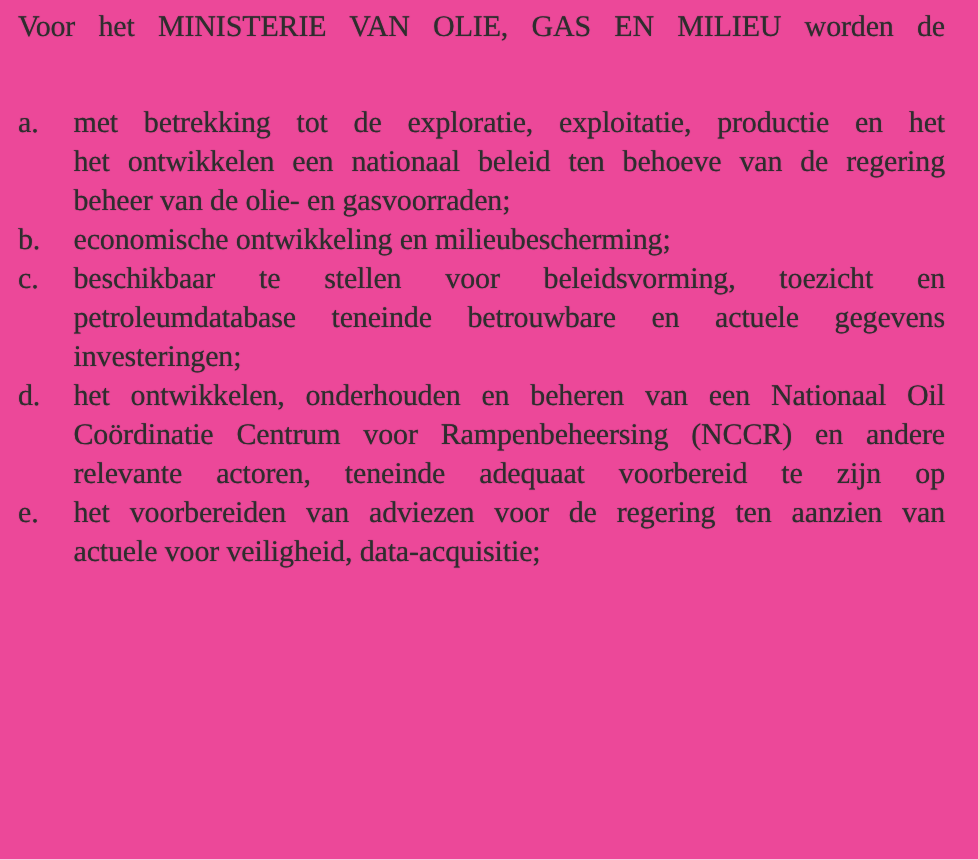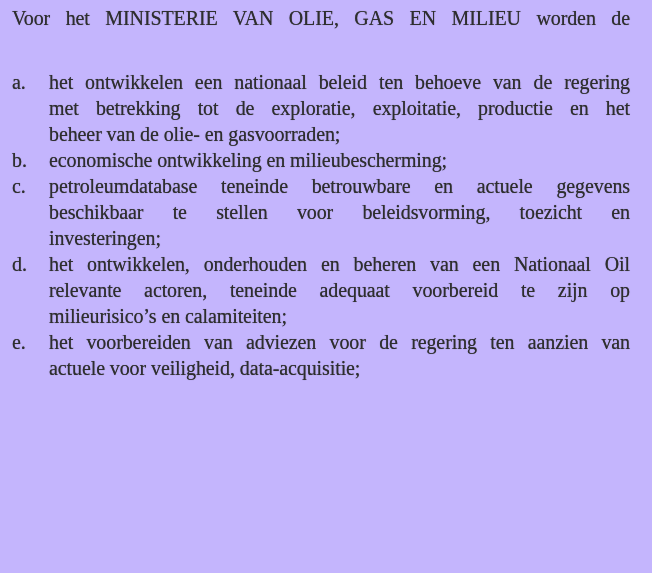--- a/index.html
+++ b/index.html
@@ -6,21 +6,21 @@
     margin: 0;
     padding: 0;
     background: #fdfdfc;
   }
   .page {
     position: relative;
     box-sizing: border-box;
     width: 652px;
     height: 573px;
     padding: 5px 22px 0 12px;
-    background: #c4b5fd;
+    background: #ec4899;
     font-family: "Liberation Serif", "DejaVu Serif", serif;
     font-size: 20px;
     line-height: 26px;
     color: #2e2e2e;
     letter-spacing: -0.1px;
     text-shadow: 0 0 0.7px rgba(46,46,46,0.75);
     filter: blur(0.3px);
     overflow: hidden;
   }
   .line {
@@ -57,48 +57,48 @@
 
   <p class="intro">
     <span class="line just">Voor het MINISTERIE VAN OLIE, GAS EN MILIEU worden de</span>
   </p>
 
   <div class="list">
 
     <div class="item">
       <div class="marker">a.</div>
       <div class="lines">
+        <div class="line just">met betrekking tot de exploratie, exploitatie, productie en het</div>
         <div class="line just">het ontwikkelen een nationaal beleid ten behoeve van de regering</div>
-        <div class="line just">met betrekking tot de exploratie, exploitatie, productie en het</div>
         <div class="line">beheer van de olie- en gasvoorraden;</div>
       </div>
     </div>
 
     <div class="item">
       <div class="marker">b.</div>
       <div class="lines">
         <div class="line">economische ontwikkeling en milieubescherming;</div>
       </div>
     </div>
 
     <div class="item">
       <div class="marker">c.</div>
       <div class="lines">
+        <div class="line just">beschikbaar te stellen voor beleidsvorming, toezicht en</div>
         <div class="line just">petroleumdatabase teneinde betrouwbare en actuele gegevens</div>
-        <div class="line just">beschikbaar te stellen voor beleidsvorming, toezicht en</div>
         <div class="line">investeringen;</div>
       </div>
     </div>
 
     <div class="item">
       <div class="marker">d.</div>
       <div class="lines">
         <div class="line just">het ontwikkelen, onderhouden en beheren van een Nationaal Oil</div>
+        <div class="line just">Coördinatie Centrum voor Rampenbeheersing (NCCR) en andere</div>
         <div class="line just">relevante actoren, teneinde adequaat voorbereid te zijn op</div>
-        <div class="line">milieurisico’s en calamiteiten;</div>
       </div>
     </div>
 
     <div class="item">
       <div class="marker">e.</div>
       <div class="lines">
         <div class="line just">het voorbereiden van adviezen voor de regering ten aanzien van</div>
         <div class="line">actuele voor veiligheid, data-acquisitie;</div>
       </div>
     </div>

